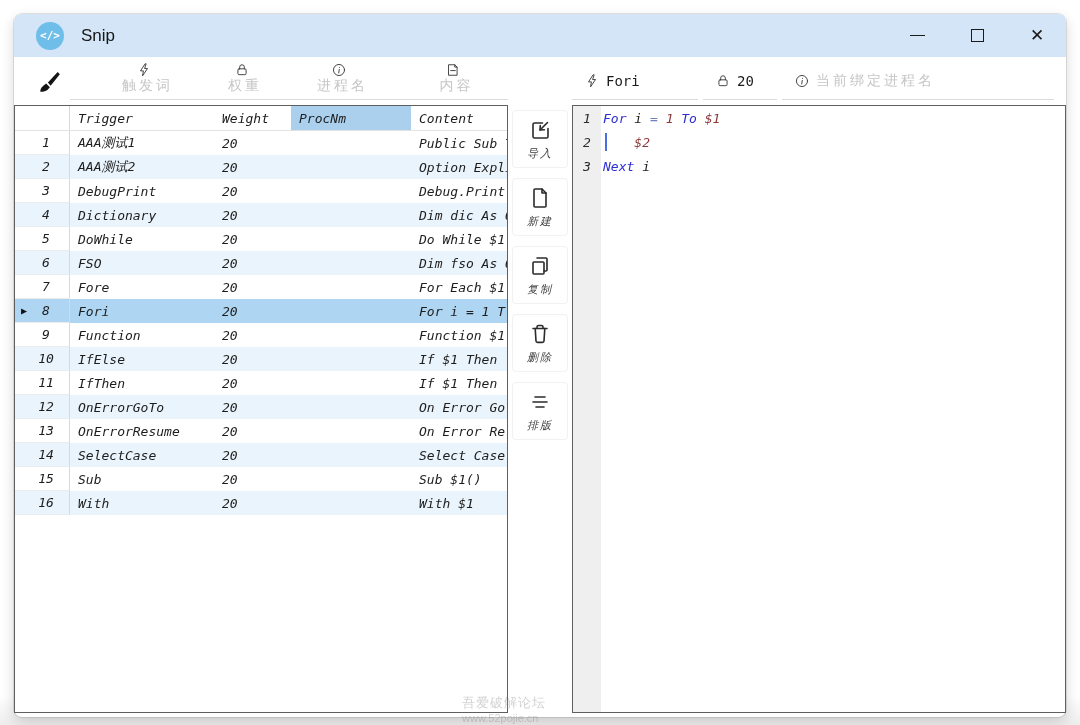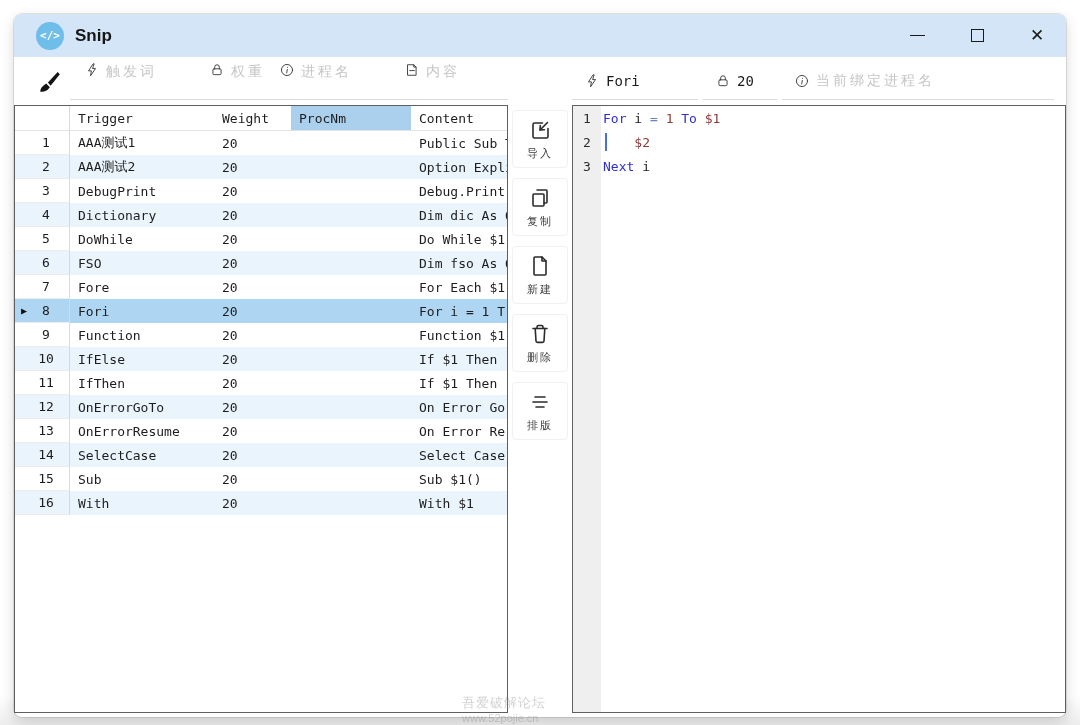--- a/index.html
+++ b/index.html
@@ -11,50 +11,50 @@
             background:#ffffff; border-radius:8px;
             box-shadow:0 0 0 1px rgba(0,0,0,0.10), 0 5px 14px rgba(0,0,0,0.16); }
 
   
   .titlebar { position:absolute; left:0; top:0; right:0; height:43px;
               background:var(--titlebar); border-radius:8px 8px 0 0;
               display:flex; align-items:center; }
   .app-icon { width:28px; height:28px; border-radius:50%; background:var(--app-icon);
               margin-left:22px; display:flex; align-items:center; justify-content:center;
               color:#fff; font-size:11px; font-weight:bold; font-family:"DejaVu Sans Mono", monospace; }
-  .title { margin-left:11px; font-size:17px; font-weight:700; color:#161616; }
+  .title { margin-left:17px; font-size:17px; font-weight:400; color:#161616; }
   .controls { margin-left:auto; margin-right:14px; display:flex; align-items:center; }
   .ctrl { width:30px; height:30px; margin-left:30px; display:flex; align-items:center;
           justify-content:center; cursor:default; color:#1a1a1a; }
   .ctrl .min-glyph { display:block; width:15px; border-top:1.6px solid #1a1a1a; }
   .ctrl .max-glyph { display:block; width:13px; height:13px; border:1.6px solid #1a1a1a; }
   .ctrl .close-glyph { font-size:17px; line-height:1; }
 
   
   .toolbar { position:absolute; left:0; top:43px; right:0; height:48px; background:#fff; }
   .brush-btn { position:absolute; left:16px; top:7px; width:38px; height:36px;
                border-radius:0 0 10px 10px; display:flex; align-items:center; justify-content:center; }
   .filters { position:absolute; left:56px; top:6px; width:438px; height:37px;
              border-bottom:1px solid #dcdcdc; display:flex; align-items:center; }
-  .field { display:flex; height:100%; }
+  .field { display:flex; align-items:center; height:100%;flex-direction:column; }
   .field svg { margin-right:7px; flex:none; }
   .f1 { width:140px; padding-left:15px; }
   .f2 { width:70px; }
   .f3 { width:125px; }
   .f4 { flex:1; }
   .ph { font-size:14px; color:#c6c6c6; letter-spacing:3px; white-space:nowrap; }
   .efields { position:absolute; left:558px; top:6px; width:494px; height:37px; display:flex; }
   .efield { height:100%; border-bottom:1px solid #dcdcdc; margin-right:5px;
             display:flex; align-items:center; padding-left:13px; }
   .e1 { width:126px; } .e2 { width:74px; } .e3 { flex:1; margin-right:12px; }
   .efield svg { margin-right:7px; flex:none; }
   .val { font-size:14px; color:#1c1c1c; font-family:"DejaVu Sans Mono", monospace; }
 
   
-  .main { position:absolute; left:0; top:91px; right:0; bottom:0; }
+  .main { position:absolute; left:0; top:91px; right:0; bottom:0;font-style:italic; }
 
   
   .table { position:absolute; left:0; top:0; width:494px; height:608px;
            border:1px solid #5f5f5f; background:#fff; overflow:hidden;
            font-family:"DejaVu Sans Mono", monospace; font-size:13px; color:#1d1d1d; }
   .thead { display:grid; grid-template-columns:55px 144px 77px 120px 1fr; height:25px;
            border-bottom:1px solid #e3e3e3; }
   .thead .hc { display:flex; align-items:center; padding-left:8px; white-space:nowrap; overflow:hidden; }
   .thead .hc.gutter { border-right:1px solid #d9d9d9; }
   .thead .hc.procnm { background:var(--column-highlight); }
@@ -383,31 +383,31 @@
         <div class="abtn">
           <svg class="icn-big" width="24" height="24" viewBox="0 0 24 24">
             <path d="M14.5 5 H6.5 A1.5 1.5 0 0 0 5 6.5 V18.5 A1.5 1.5 0 0 0 6.5 20 H18.5 A1.5 1.5 0 0 0 20 18.5 V10.5"></path>
             <line x1="19.5" y1="4.5" x2="12" y2="12"></line>
               <polyline points="12.3,7.6 12,12 16.4,11.7"></polyline>
           </svg>
           <span class="albl">导入</span>
         </div>
         <div class="abtn">
           <svg class="icn-big" width="24" height="24" viewBox="0 0 24 24">
+            <path d="M7 3 h7 l4 4 v13 a1 1 0 0 1 -1 1 H7 a1 1 0 0 1 -1 -1 V4 a1 1 0 0 1 1 -1 Z"></path>
+            <path d="M14 3 v4 h4"></path>
+          </svg>
+          <span class="albl">新建</span>
+        </div>
+        <div class="abtn">
+          <svg class="icn-big" width="24" height="24" viewBox="0 0 24 24">
             <path d="M9 4 h9 a1 1 0 0 1 1 1 v11 a1 1 0 0 1 -1 1 h-2"></path>
             <rect x="5" y="8" width="11" height="12" rx="1"></rect>
           </svg>
           <span class="albl">复制</span>
-        </div>
-        <div class="abtn">
-          <svg class="icn-big" width="24" height="24" viewBox="0 0 24 24">
-            <path d="M7 3 h7 l4 4 v13 a1 1 0 0 1 -1 1 H7 a1 1 0 0 1 -1 -1 V4 a1 1 0 0 1 1 -1 Z"></path>
-            <path d="M14 3 v4 h4"></path>
-          </svg>
-          <span class="albl">新建</span>
         </div>
         <div class="abtn">
           <svg class="icn-big" width="24" height="24" viewBox="0 0 24 24">
             <line x1="5" y1="6.5" x2="19" y2="6.5"></line>
             <path d="M9 6.5 V5 a1.5 1.5 0 0 1 1.5 -1.5 h3 A1.5 1.5 0 0 1 15 5 v1.5"></path>
             <path d="M7.2 6.5 L8 19 a1.5 1.5 0 0 0 1.5 1.4 h5 A1.5 1.5 0 0 0 16 19 L16.8 6.5"></path>
           </svg>
           <span class="albl">删除</span>
         </div>
         <div class="abtn">

